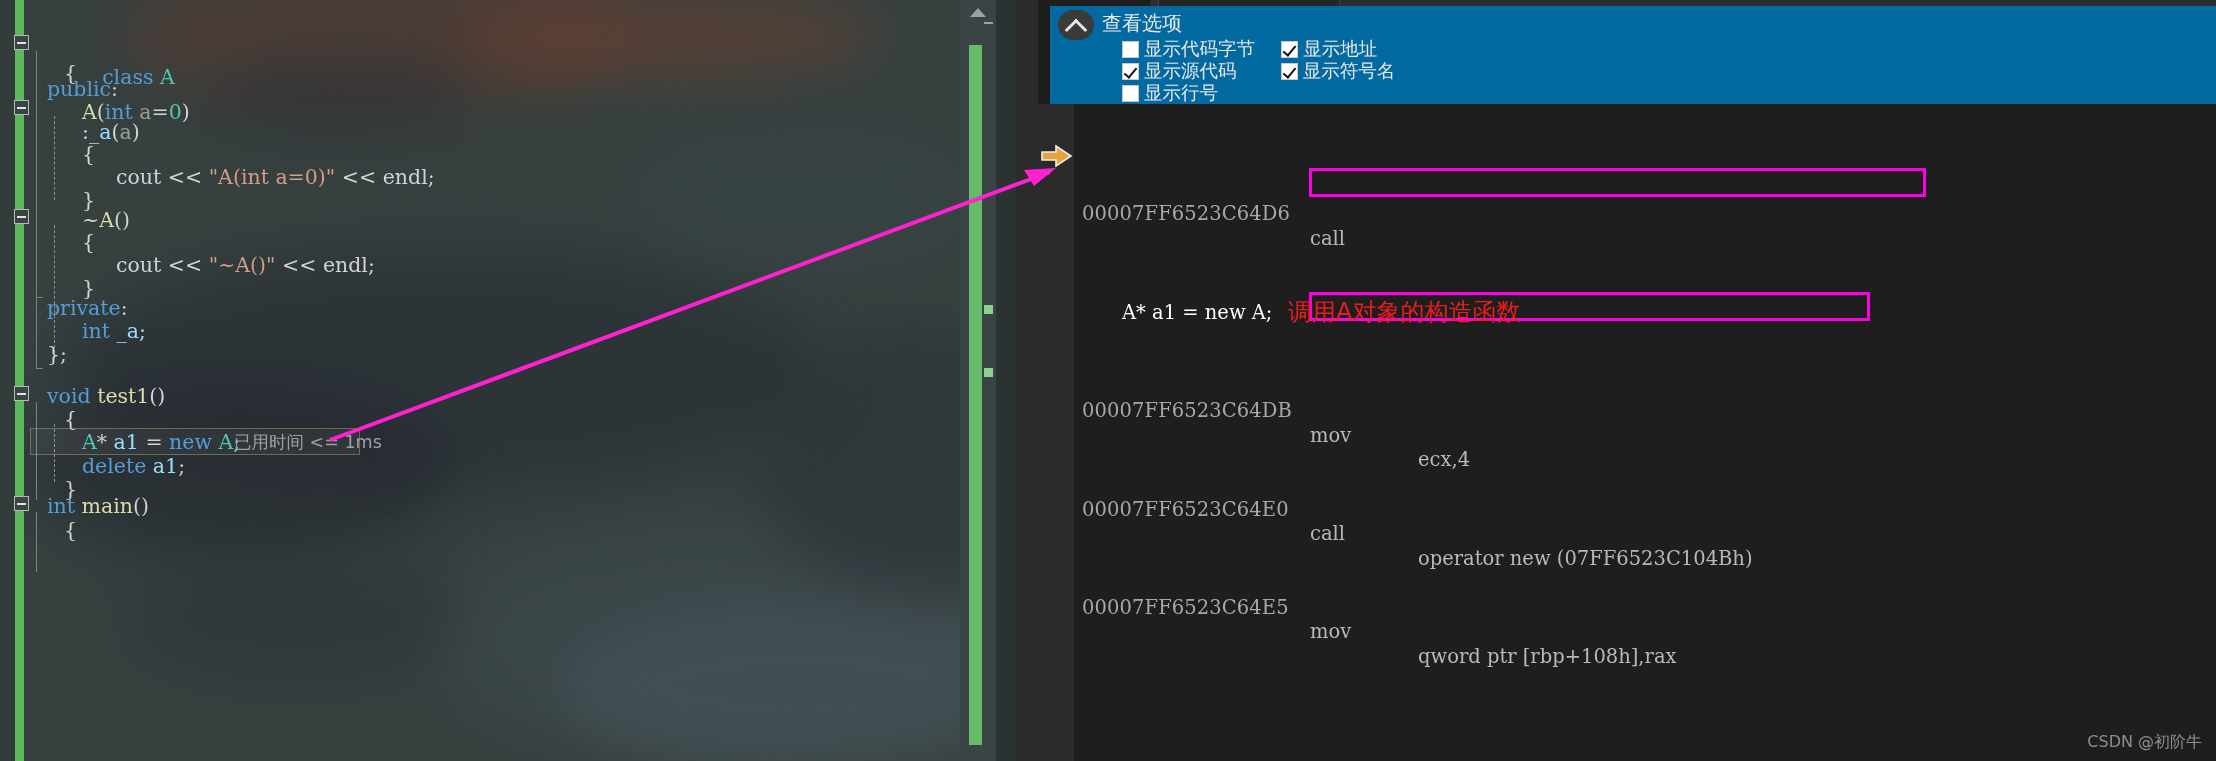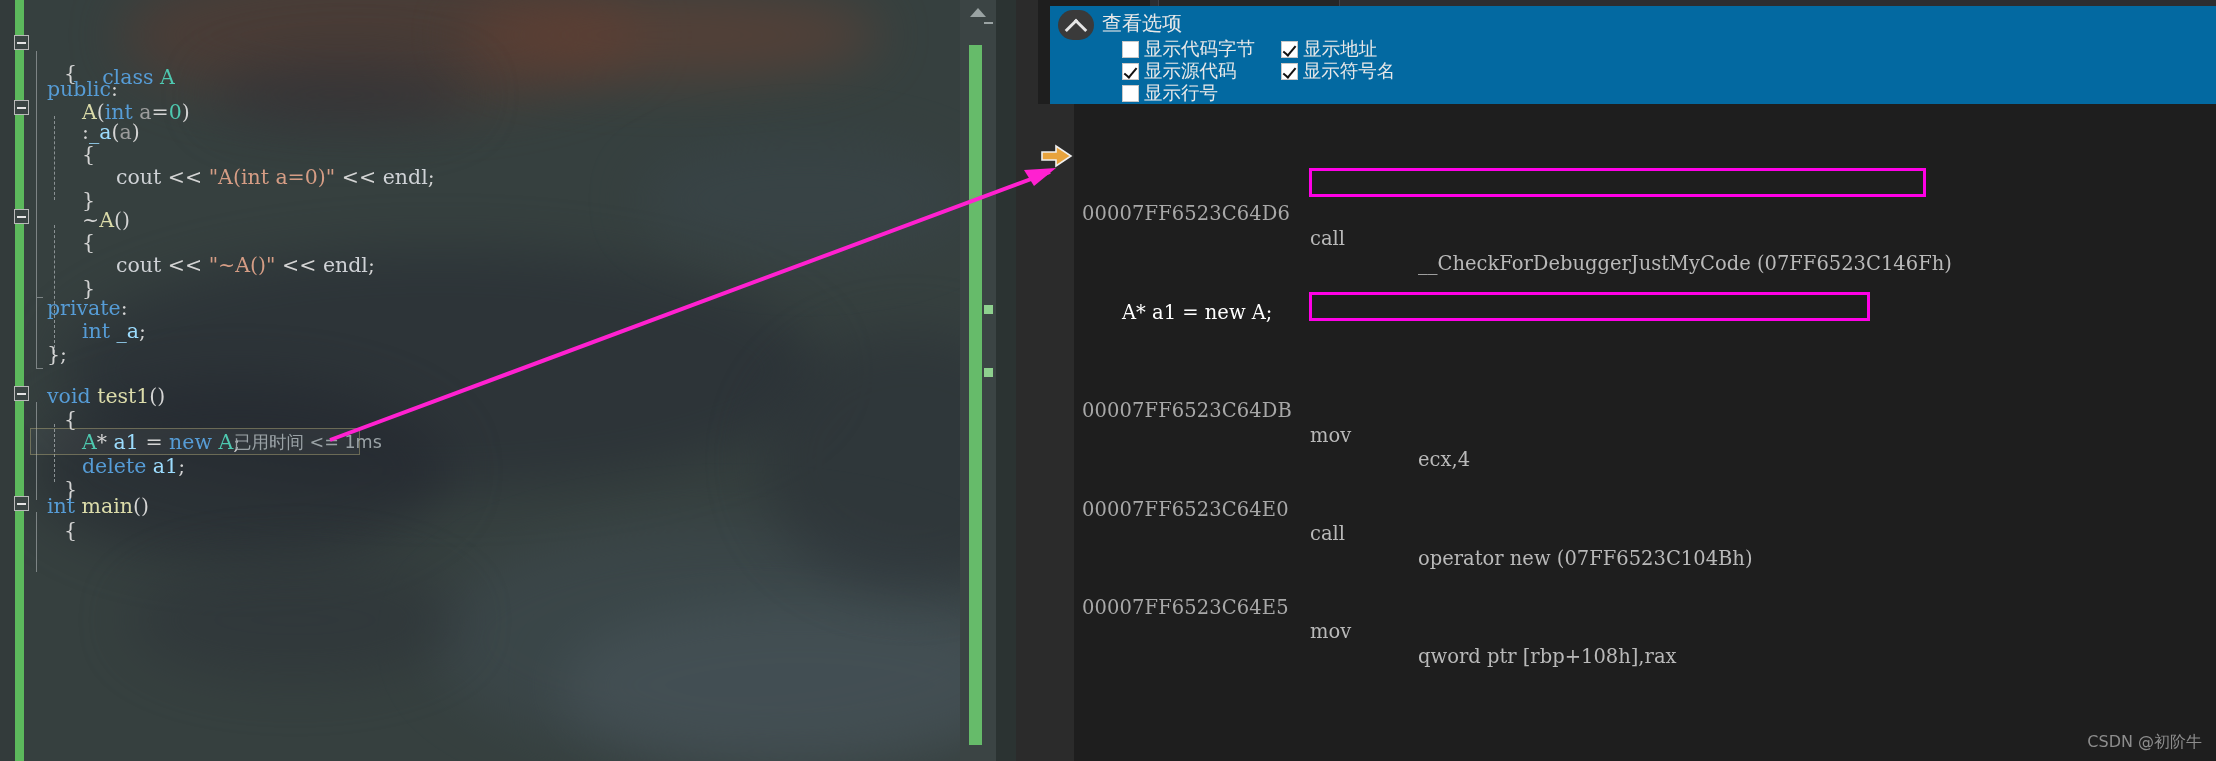--- a/index.html
+++ b/index.html
@@ -298,21 +298,20 @@
       <svg width="34" height="24" viewBox="0 0 34 24">
         <polygon points="2,8 16,8 16,2 31,12 16,22 16,16 2,16" fill="#e8a33d" stroke="#f0f0f0" stroke-width="1.6"></polygon>
       </svg>
     </div>
 
     <div class="listing">
 
       <div class="drow">
         <span class="addr">00007FF6523C64D6</span>
         <span class="mnem">call</span>
-        <span class="ops">__CheckForDebuggerJustMyCode (07FF6523C146Fh)</span>
       </div>
 
       <div class="drow">
         <span class="srcline">A* a1 = new A;</span>
       </div>
 
       <div class="drow">
         <span class="addr">00007FF6523C64DB</span>
         <span class="mnem">mov</span>
         <span class="ops">ecx,4</span>
@@ -359,20 +358,21 @@
 
       
 
     </div>
 
     <div class="hl-box" style="left:271px;top:168px;width:617px;height:29px;"></div>
     <div class="hl-box" style="left:271px;top:292px;width:561px;height:29px;"></div>
 
   </div>
 
+  <div class="annot" style="position:absolute;left:1288px;top:296px;">调用A对象的构造函数</div>
 
   <svg class="ptr-line">
     <line x1="330" y1="440" x2="1050" y2="172" stroke="#ff21d0" stroke-width="4"></line>
     <polygon points="1056,168 1024,170 1034,186" fill="#ff21d0"></polygon>
   </svg>
 
   <div class="watermark">CSDN @初阶牛</div>
 </div>
 
 </body></html>

